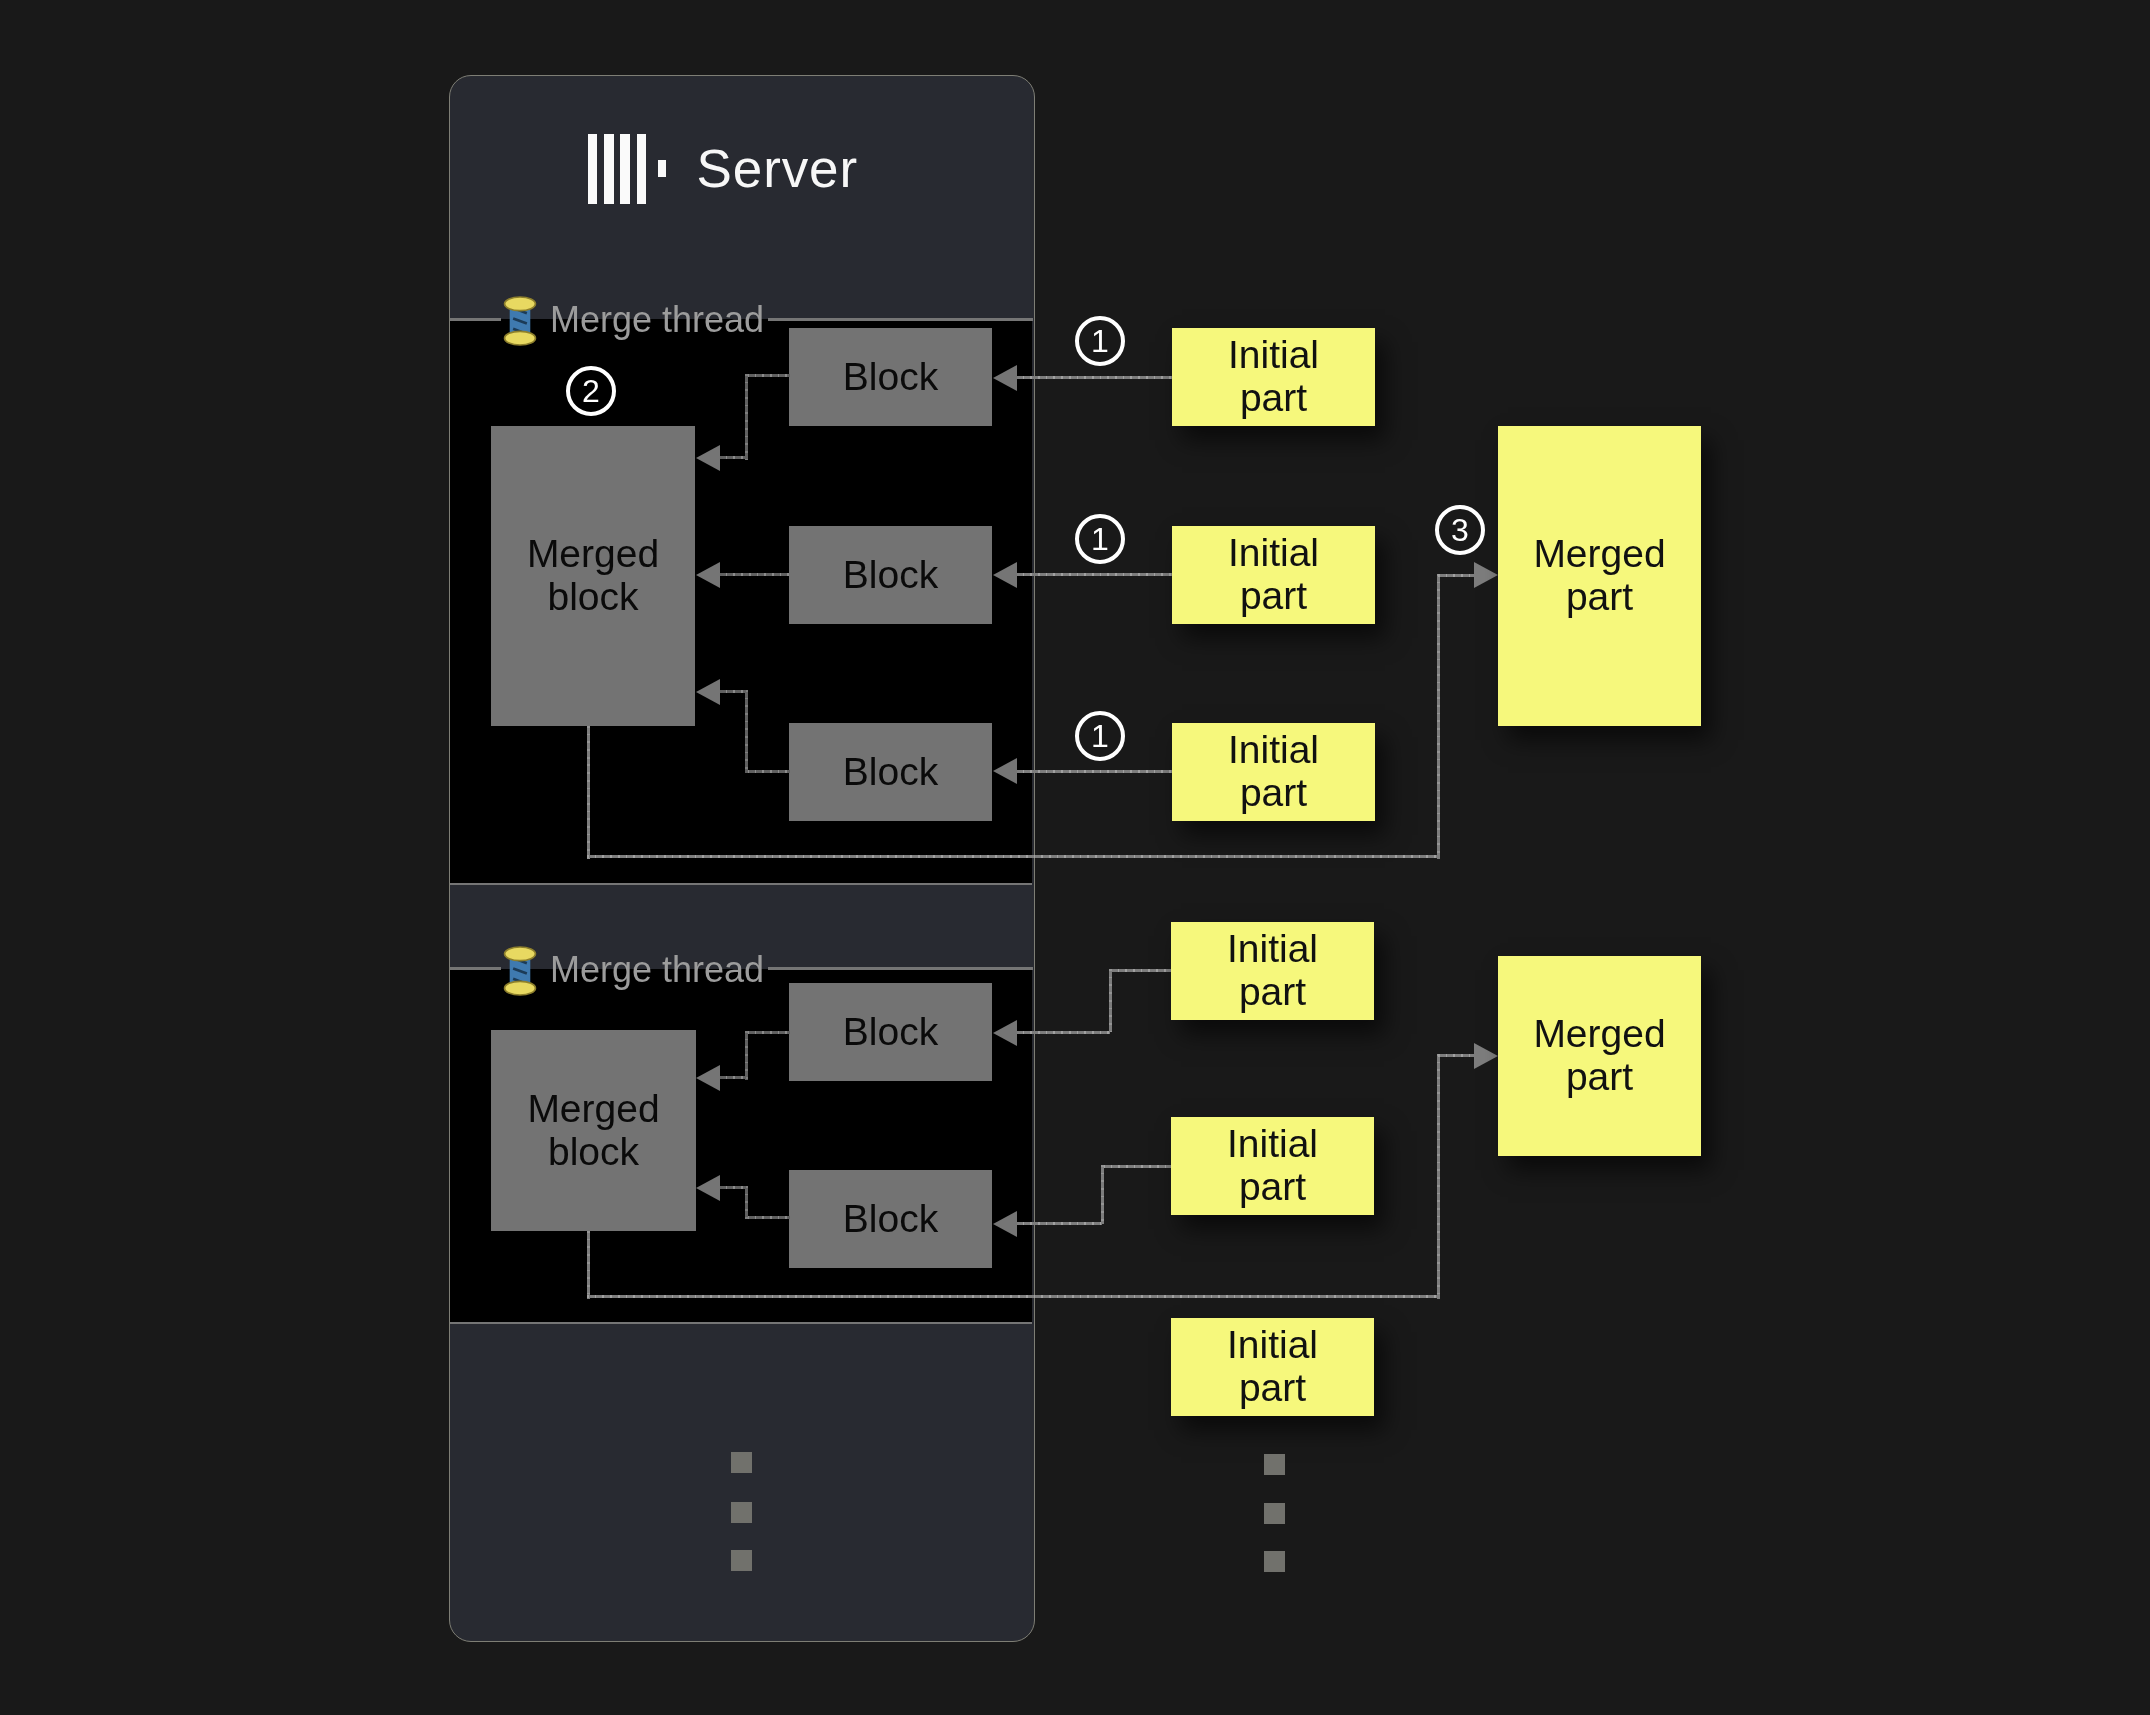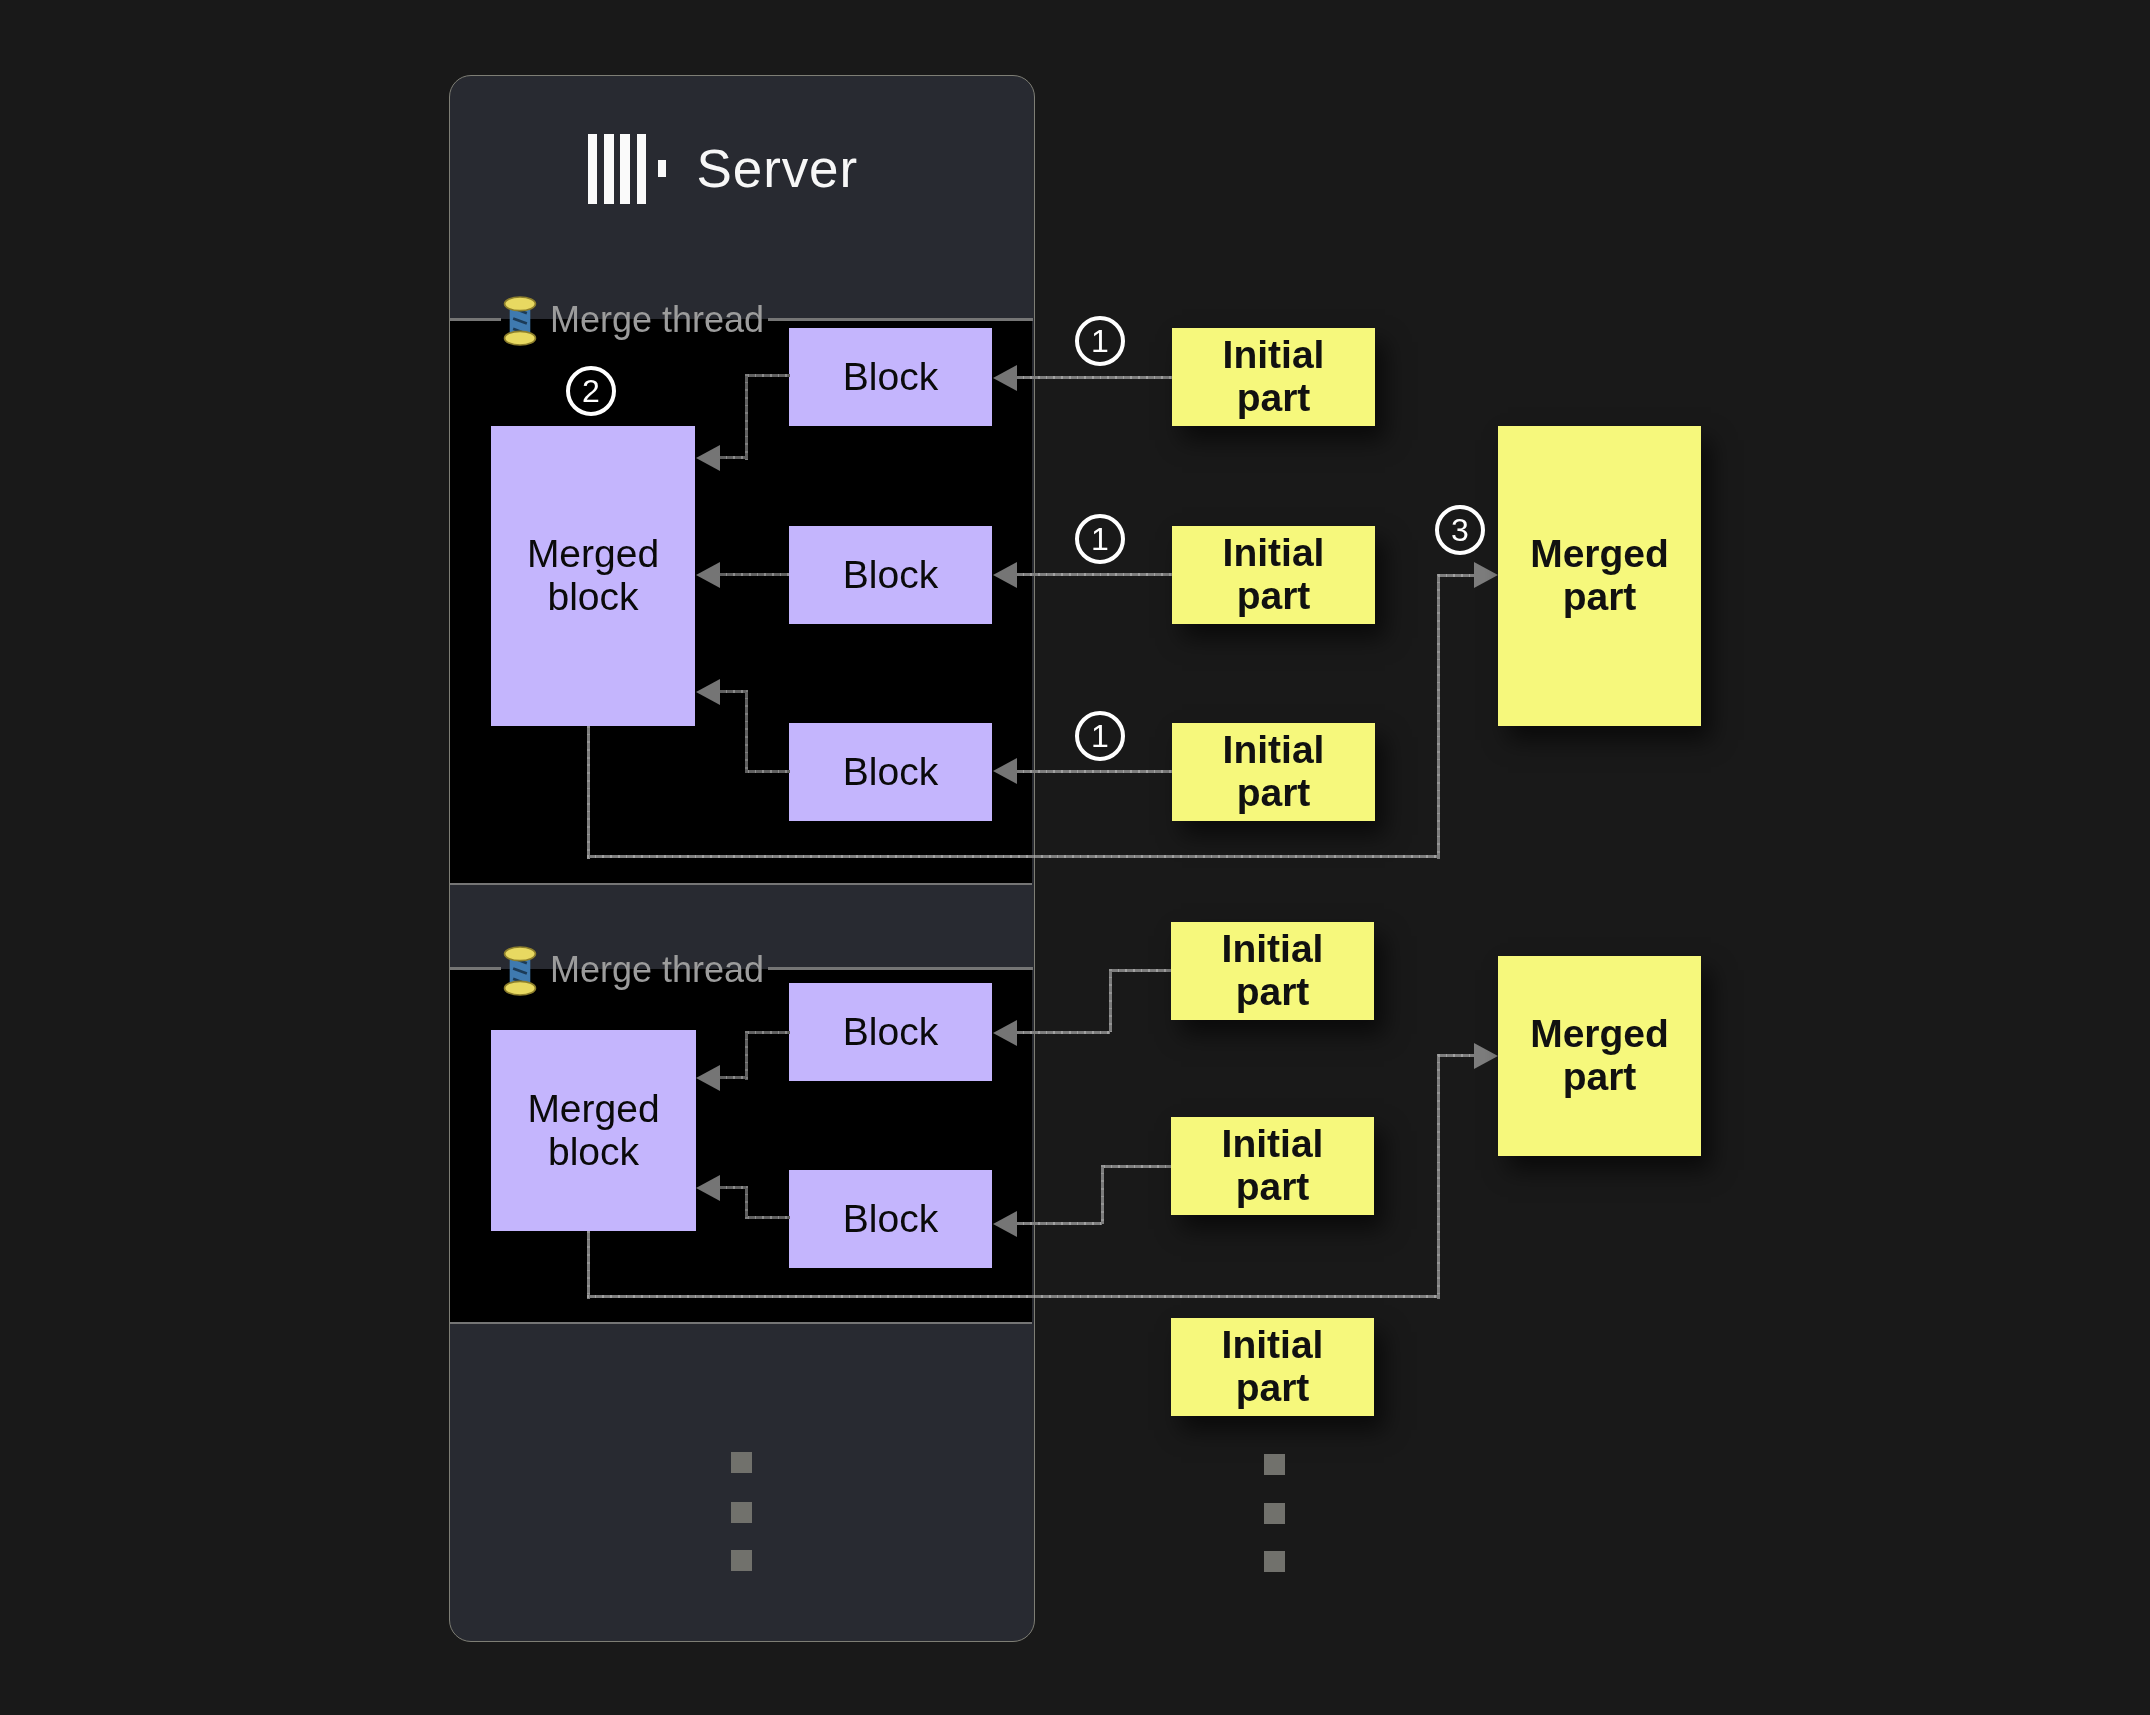--- a/index.html
+++ b/index.html
@@ -29,30 +29,29 @@
     border-bottom:2.6px solid #757575;box-sizing:border-box;
   }
   .tb-top-seg{position:absolute;height:2.6px;background:#757575;}
   .thread-label{
     position:absolute;height:43px;line-height:43px;
     font-size:36px;color:#9c9c9c;white-space:nowrap;
   }
   .spool{position:absolute;width:36px;height:50px;}
   
   .bluebox{
-    position:absolute;background:#c4b5fd;color:#0a0a0a;
+    position:absolute;background:#737373;color:#0a0a0a;
     display:flex;align-items:center;justify-content:center;text-align:center;
     font-size:39px;line-height:1.1;
   }
   .yellowbox{
     position:absolute;background:#f6f87c;color:#111;
     display:flex;align-items:center;justify-content:center;text-align:center;
     font-size:39px;line-height:1.1;
     box-shadow:10.3px 13.7px 22px rgba(0,0,0,0.6);
-    font-weight:bold;
   }
   .wrap-narrow{display:inline-block;max-width:163px;}
   
   .line{position:absolute;background:#7d7d7d;}
   .line.h{height:3.4px;background-image:repeating-linear-gradient(90deg,rgba(255,255,255,.28) 0 1.7px,transparent 1.7px 7.7px);}
   .line.v{width:3.4px;background-image:repeating-linear-gradient(180deg,rgba(255,255,255,.18) 0 1.7px,transparent 1.7px 7.7px);}
   .line.dark{background-color:#606060;}
   .arrow-left{
     position:absolute;width:0;height:0;
     border-top:13px solid transparent;border-bottom:13px solid transparent;

